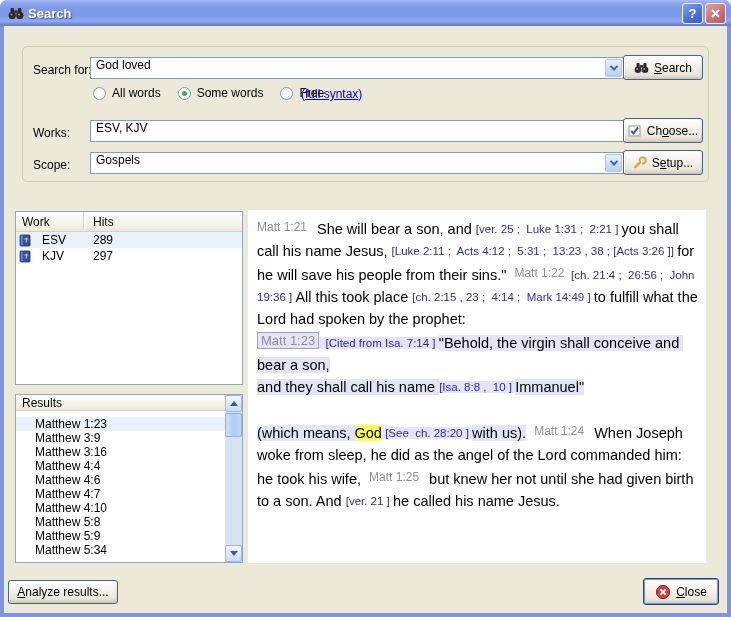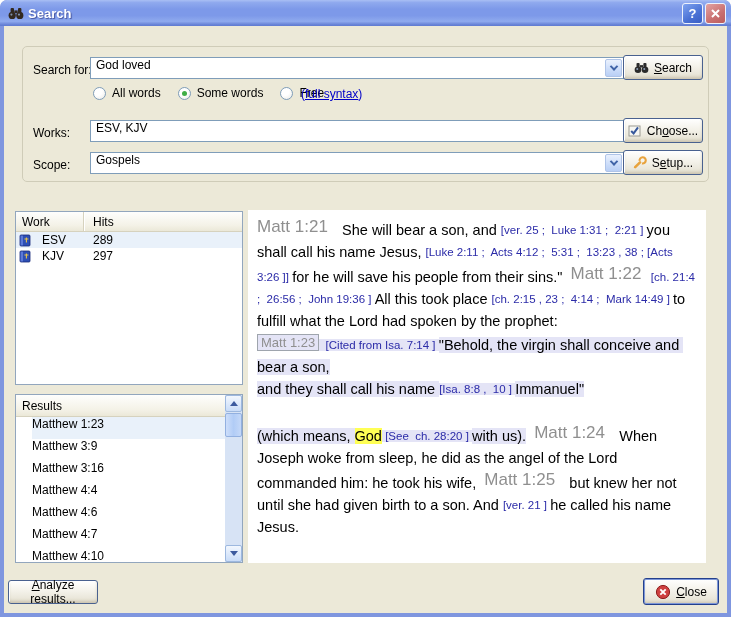--- a/index.html
+++ b/index.html
@@ -54,40 +54,40 @@
   .colhdr { background:linear-gradient(180deg,#FEFEFD 0%,#F4F2E7 70%,#EBE8D8 100%);
             border-bottom:1px solid #D6D2BE; display:flex; align-items:center; font-size:12px; color:#000; }
   .hits-hdr { height:20px; }
   .hits-hdr .h1 { width:68px; padding-left:6px; border-right:1px solid #D6D2BE; box-shadow:1px 0 0 #fff; height:100%; display:flex; align-items:center; }
   .hits-hdr .h2 { padding-left:9px; }
   .trow { height:16px; display:flex; align-items:center; font-size:12px; }
   .trow.sel { background:#E9F1FA; }
   .trow .c1 { width:68px; display:flex; align-items:center; gap:10px; padding-left:3px; }
   .trow .c2 { padding-left:9px; }
 
-  .results-hdr { position:absolute; left:0; top:0; right:17px; height:22px; padding-left:6px; }
+  .results-hdr { position:absolute; left:0; top:0; right:17px; height:16px; padding-left:6px; }
   .results-items { position:absolute; left:0; top:22px; right:17px; bottom:0; overflow:hidden; }
-  .ritem { height:22px; line-height:14px; font-size:12px; padding-left:0; white-space:nowrap;margin-left:16px; }
+  .ritem { height:14px; line-height:14px; font-size:12px; padding-left:19px; white-space:nowrap; }
   .ritem.sel { background:#E9F1FA; }
 
   .vscroll { position:absolute; top:0; right:0; bottom:0; width:17px; background:#D7E3F5; }
   .sbtn { position:absolute; left:0; width:17px; height:17px;
           background:linear-gradient(180deg,#F2F7FE 0%,#C9DCF8 100%);
           border:1px solid #9DB8DF; border-radius:2px; display:flex; align-items:center; justify-content:center; }
   .sbtn.up { top:0; } .sbtn.down { bottom:0; }
   .tri-up { width:0; height:0; border-left:4px solid transparent; border-right:4px solid transparent; border-bottom:5px solid #3C5A9E; }
   .tri-down { width:0; height:0; border-left:4px solid transparent; border-right:4px solid transparent; border-top:5px solid #3C5A9E; }
   .sthumb { position:absolute; left:0; top:18px; width:17px; height:24px;
             background:linear-gradient(90deg,#CDDEFA 0%,#B1CCF6 50%,#C4D8F8 100%);
             border:1px solid #92B0E0; border-radius:2px; }
 
   .vp { position:absolute; left:244px; top:184px; width:458px; height:353px; background:#fff;
         padding:6px 8px 0 9px; font-size:14.5px; line-height:22px; color:#000;
         white-space:pre-wrap; overflow:hidden; }
-  .seg-vref { font-size:17px; color:#8F8F8F; vertical-align:3px;text-align:center; }
+  .seg-vref { font-size:12px; color:#8F8F8F; vertical-align:3px;text-align:center; }
   .seg-xref { font-size:11.5px; color:#2B2BA8; vertical-align:1px; }
   .seg-vrefbox { font-size:13px; color:#8F8F8F; vertical-align:3px;
                  border:1px solid #9FA5AD; padding:0 3px; }
   .hl { background:#E4E4F6; }
   .yl { background:#FFFF55; }
 </style>
 </head>
 <body>
 
 <div class="window">
@@ -237,21 +237,21 @@
           </span>
         <span class="sthumb"></span>
         <span class="sbtn down">
             <span class="tri-down"></span>
           </span>
       </div>
     </div>
 
     <div class="vp"><span class="seg-vref">Matt 1:21   </span><span class="seg-w">She will bear a son, and </span><span class="seg-xref">[ver. 25 ;  Luke 1:31 ;  2:21 ] </span><span class="seg-w">you shall call his name Jesus, </span><span class="seg-xref">[Luke 2:11 ;  Acts 4:12 ;  5:31 ;  13:23 , 38 ; [Acts 3:26 ]] </span><span class="seg-w">for he will save his people from their sins."  </span><span class="seg-vref">Matt 1:22  </span><span class="seg-xref">[ch. 21:4 ;  26:56 ;  John 19:36 ] </span><span class="seg-w">All this took place </span><span class="seg-xref">[ch. 2:15 , 23 ;  4:14 ;  Mark 14:49 ] </span><span class="seg-w">to fulfill what the Lord had spoken by the prophet:</span><br><span class="seg-vrefbox hl">Matt 1:23</span><span class="seg-xref hl">  [Cited from Isa. 7:14 ] </span><span class="seg-w hl">"Behold, the virgin shall conceive and bear a son,</span><br><span class="seg-w hl">and they shall call his name </span><span class="seg-xref hl">[Isa. 8:8 ,  10 ] </span><span class="seg-w hl">Immanuel"</span><br><br><span class="seg-w hl">(which means, </span><span class="seg-w hl yl">God</span><span class="seg-xref hl"> [See  ch. 28:20 ] </span><span class="seg-w hl">with us).</span><span class="seg-w">  </span><span class="seg-vref">Matt 1:24   </span><span class="seg-w">When Joseph woke from sleep, he did as the angel of the Lord commanded him: he took his wife,  </span><span class="seg-vref">Matt 1:25   </span><span class="seg-w">but knew her not until she had given birth to a son. And </span><span class="seg-xref">[ver. 21 ] </span><span class="seg-w">he called his name Jesus.</span></div>
 
-    <button class="xpbtn" style="left:4px; top:554px; width:90px; height:24px;">
+    <button class="xpbtn" style="left:4px; top:554px; width:110px; height:24px;">
       <span><u>A</u>nalyze results...</span>
     </button>
     <button class="xpbtn default" style="left:639px; top:552px; width:76px; height:27px;text-align:right;">
       <svg width="16" height="16" viewBox="0 0 16 16">
         <circle cx="8" cy="8" r="6.6" fill="#CE4040" stroke="#8F1F1F"></circle>
         <path d="M5.3 5.3 L10.7 10.7 M10.7 5.3 L5.3 10.7" stroke="#fff" stroke-width="1.9"></path>
       </svg>
       <span><u>C</u>lose</span>
     </button>
 

